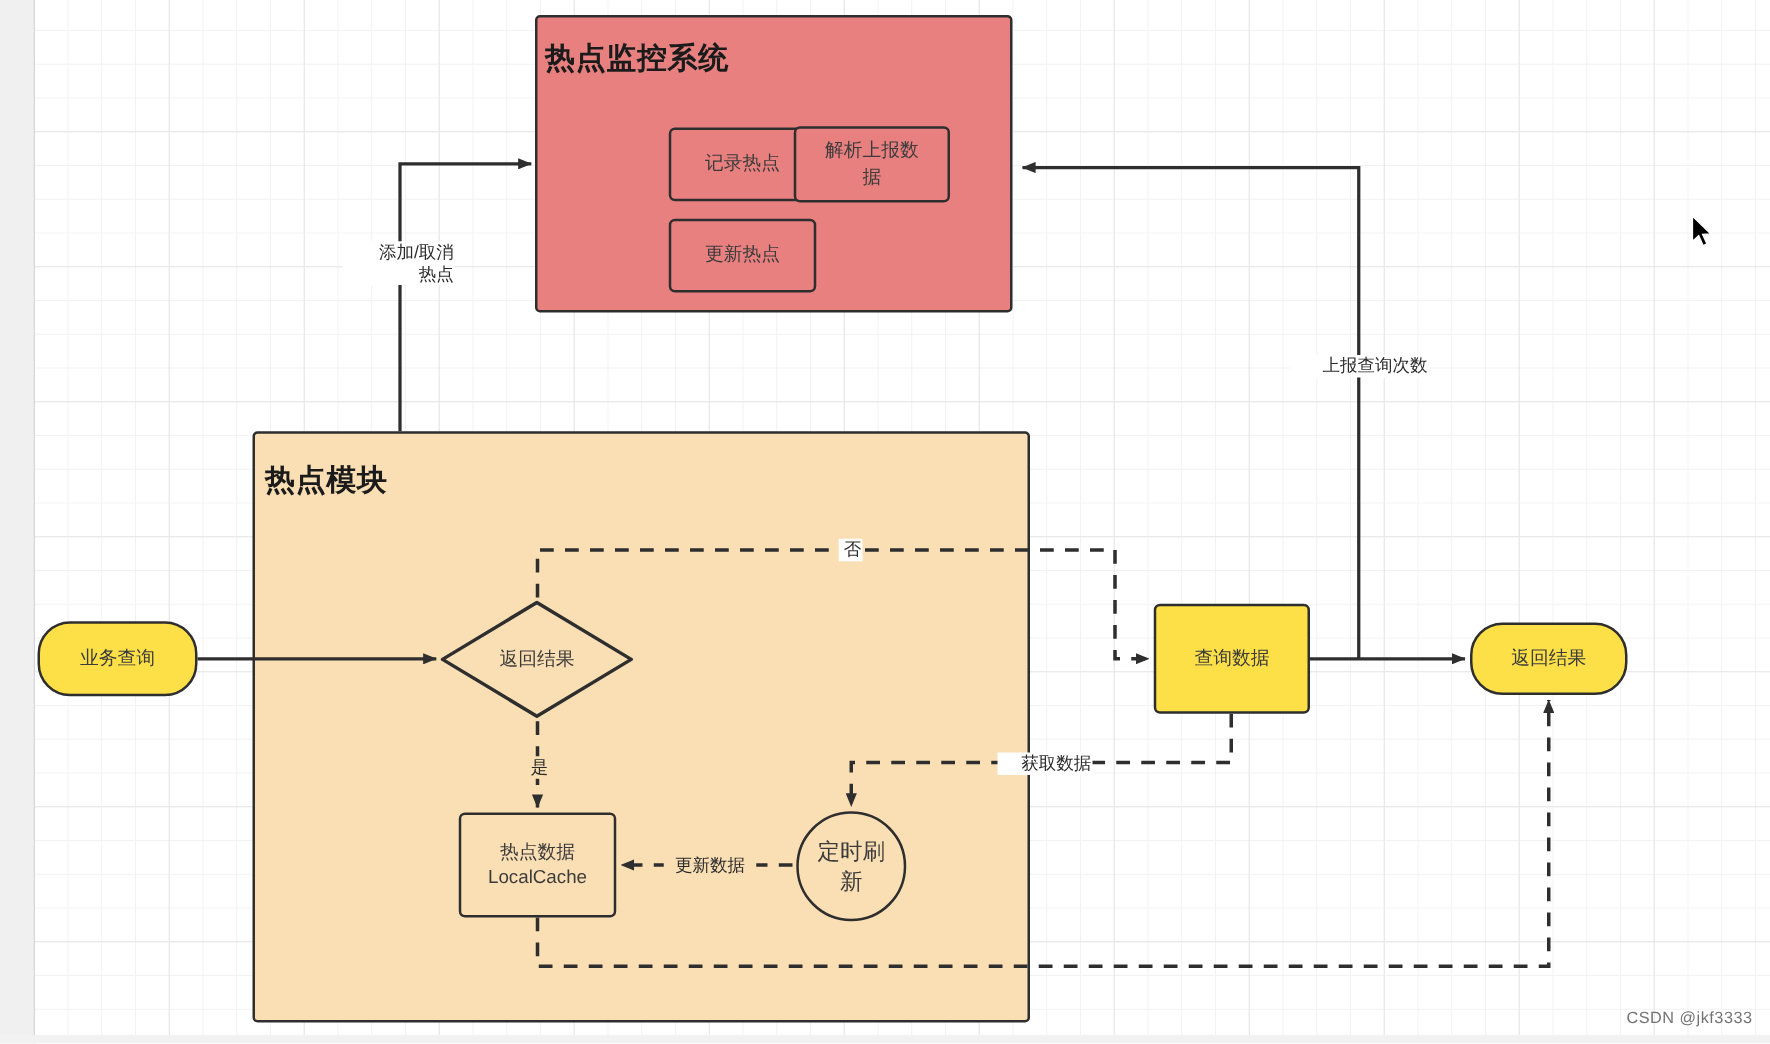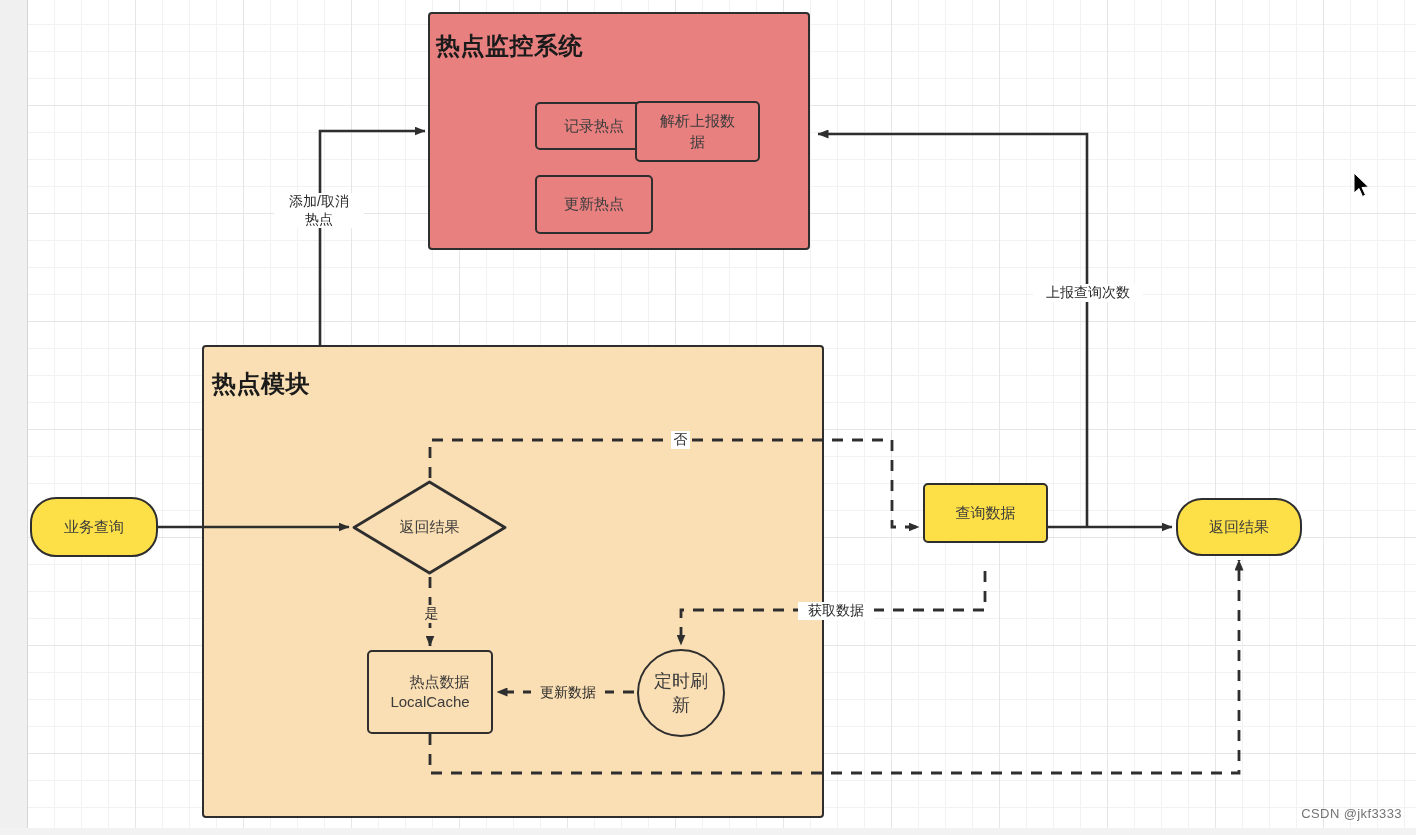--- a/index.html
+++ b/index.html
@@ -93,21 +93,21 @@
   
   .edge-label {
     position: absolute;
     font-size: 14px;
     color: #2b2b2b;
     line-height: 1.25;
     text-align: center;
     white-space: pre-line;
     pointer-events: none;
   }
-  .edge-label.boxed { background: #ffffff; padding: 0 1px; }
+  .edge-label.boxed { background: #ffffff; padding: 0 1px; text-align: right; }
   .edge-label.boxed-orange { background: #fbdfb4; padding: 0 1px; }
 
   
   #watermark {
     position: absolute;
     right: 14px; bottom: 14px;
     font-size: 13px;
     color: #737373;
     letter-spacing: .4px;
   }
@@ -120,46 +120,46 @@
 
 <div id="stage">
 
   <div id="grid"></div>
   <div id="left-gutter"></div>
   <div id="bottom-strip"></div>
 
   <div class="container-box red-group" style="left:428px; top:12px; width:382px; height:238px;"></div>
   <div class="container-title" style="left:436px; top:30px;">热点监控系统</div>
 
-  <div class="node rect on-red" style="left:535px; top:102px; width:118px; height:48px;">记录热点</div>
+  <div class="node rect on-red" style="left:535px; top:102px; width:118px; height:59px;">记录热点</div>
 
   <div class="node rect on-red" style="left:535px; top:175px; width:118px; height:59px;">更新热点</div>
 
   <div class="node rect on-red" style="left:635px; top:101px; width:125px; height:61px; white-space:pre-line;">解析上报数
 据</div>
 
   <div class="container-box orange-group" style="left:202px; top:345px; width:622px; height:473px;"></div>
   <div class="container-title" style="left:212px; top:368px;">热点模块</div>
 
   <div class="node stadium" style="left:30px; top:497px; width:128px; height:60px;">业务查询</div>
 
   <div class="diamond-wrap" style="left:352px; top:480px; width:155px; height:95px;">
     <svg width="155" height="95" viewBox="0 0 155 95">
       <polygon points="77.5,2 153,47.5 77.5,93 2,47.5" fill="#fbdfb4" stroke="#2e2e2e" stroke-width="2.8" stroke-linejoin="round"></polygon>
     </svg>
     <div class="diamond-label">返回结果</div>
   </div>
 
-  <div class="node rect on-orange" style="left:367px; top:650px; width:126px; height:84px; white-space:pre-line;text-align:right;">热点数据
+  <div class="node rect on-orange" style="left:367px; top:650px; width:126px; height:84px; white-space:pre-line;">热点数据
 LocalCache</div>
 
   <div class="node circle on-orange" style="left:637px; top:649px; width:88px; height:88px; white-space:pre-line; font-size:18px;">定时刷
 新</div>
 
-  <div class="node rect" style="left:923px; top:483px; width:125px; height:60px;">查询数据</div>
+  <div class="node rect" style="left:923px; top:483px; width:125px; height:88px;">查询数据</div>
 
   <div class="node stadium" style="left:1176px; top:498px; width:126px; height:58px;">返回结果</div>
 
   <svg id="edges">
     <defs>
       <marker id="arw" markerWidth="11" markerHeight="9" refX="10.5" refY="4.5" orient="auto" markerUnits="userSpaceOnUse">
         <path d="M0,0 L11,4.5 L0,9 z" fill="#2e2e2e"></path>
       </marker>
     </defs>
     <g stroke="#2e2e2e" stroke-width="2.6" fill="none">

